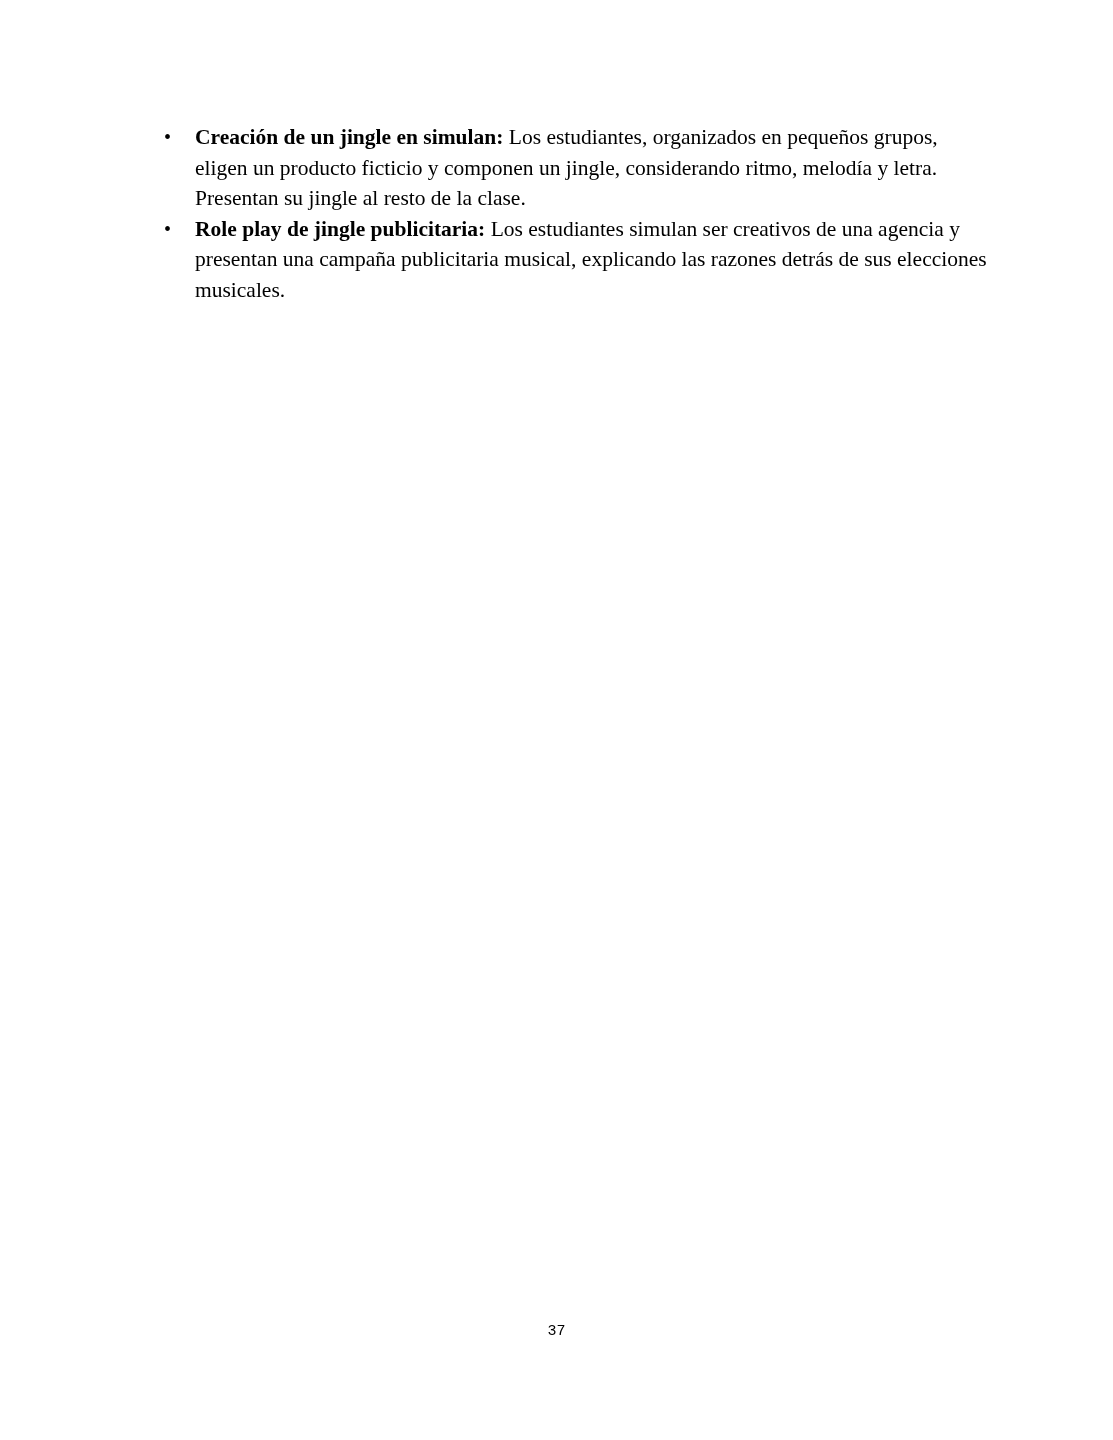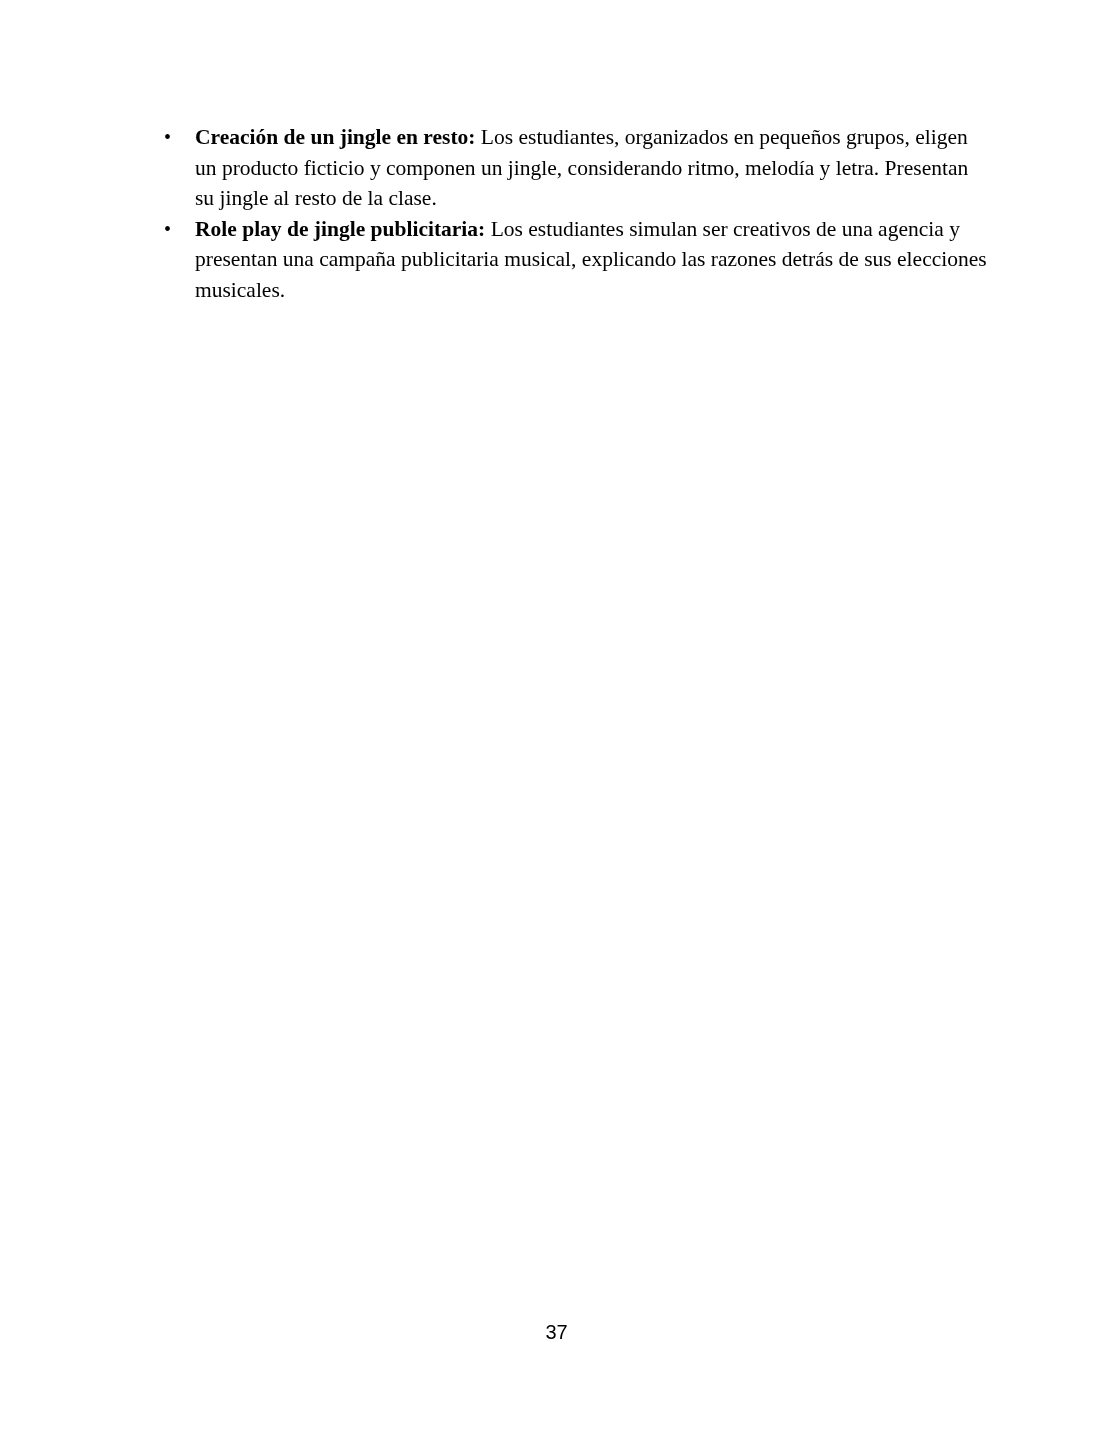--- a/index.html
+++ b/index.html
@@ -52,34 +52,34 @@
   }
   .rest {
     font-weight: normal;
   }
   .page-number {
     position: absolute;
     left: 0;
     right: 0;
     top: 1320px;
     text-align: center;
-    font-size: 20px;
+    font-size: 15px;
     line-height: 24px;
-    font-family: Liberation Sans, sans-serif;
+    font-family: Liberation Mono, monospace;
   }
 </style>
 </head>
 <body>
 
 <div class="page">
   <div class="content">
     <ul class="bullet-list">
       <li>
         <span class="bullet">•</span>
-        <span class="lead">Creación de un jingle en resto:</span><span class="rest"> Los estudiantes, organizados en pequeños grupos, eligen un producto ficticio y componen un jingle, considerando ritmo, melodía y letra. Presentan su jingle al resto de la clase.</span>
+        <span class="lead">Creación de un jingle en simulan:</span><span class="rest"> Los estudiantes, organizados en pequeños grupos, eligen un producto ficticio y componen un jingle, considerando ritmo, melodía y letra. Presentan su jingle al resto de la clase.</span>
       </li>
       <li>
         <span class="bullet">•</span>
         <span class="lead">Role play de jingle publicitaria:</span><span class="rest"> Los estudiantes simulan ser creativos de una agencia y presentan una campaña publicitaria musical, explicando las razones detrás de sus elecciones musicales.</span>
       </li>
     </ul>
   </div>
 
   <div class="page-number">37</div>
 </div>

